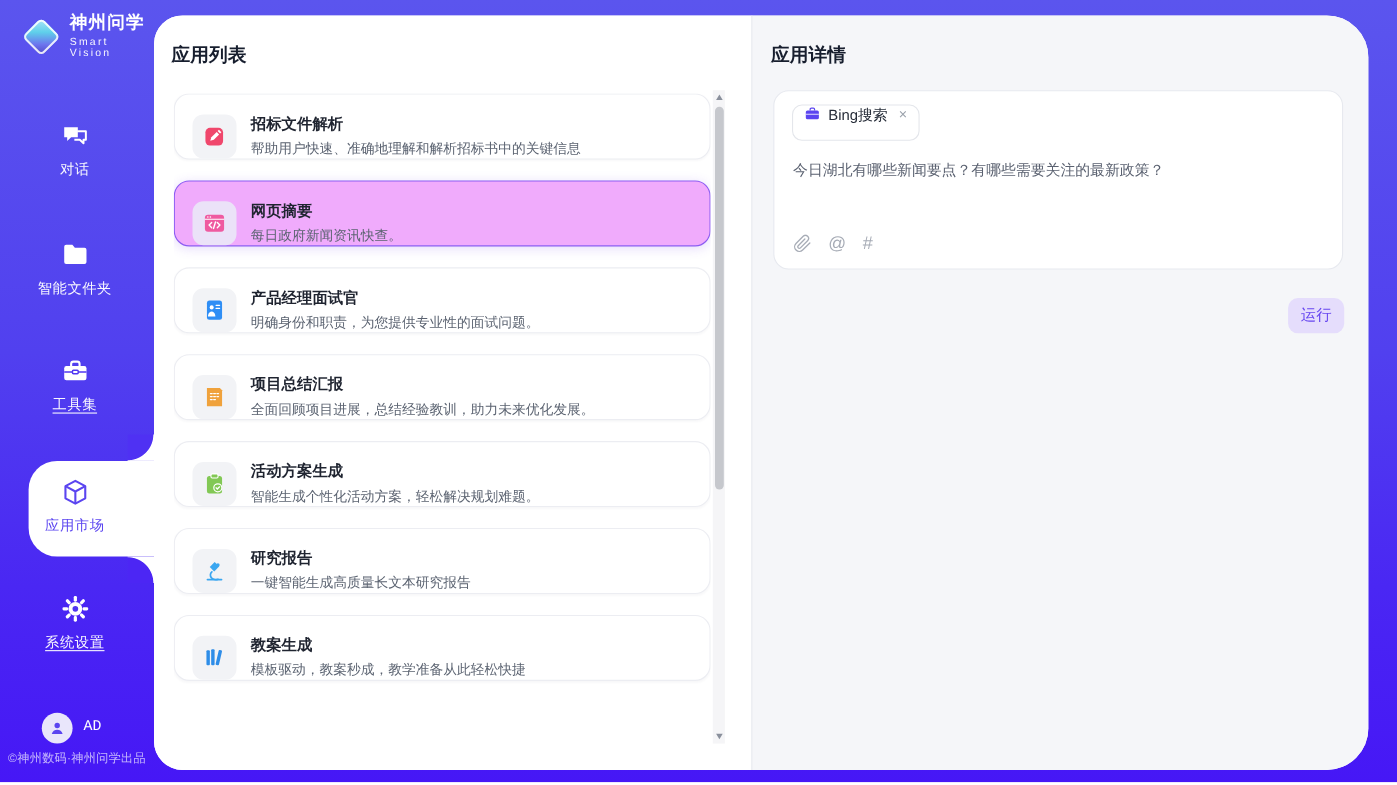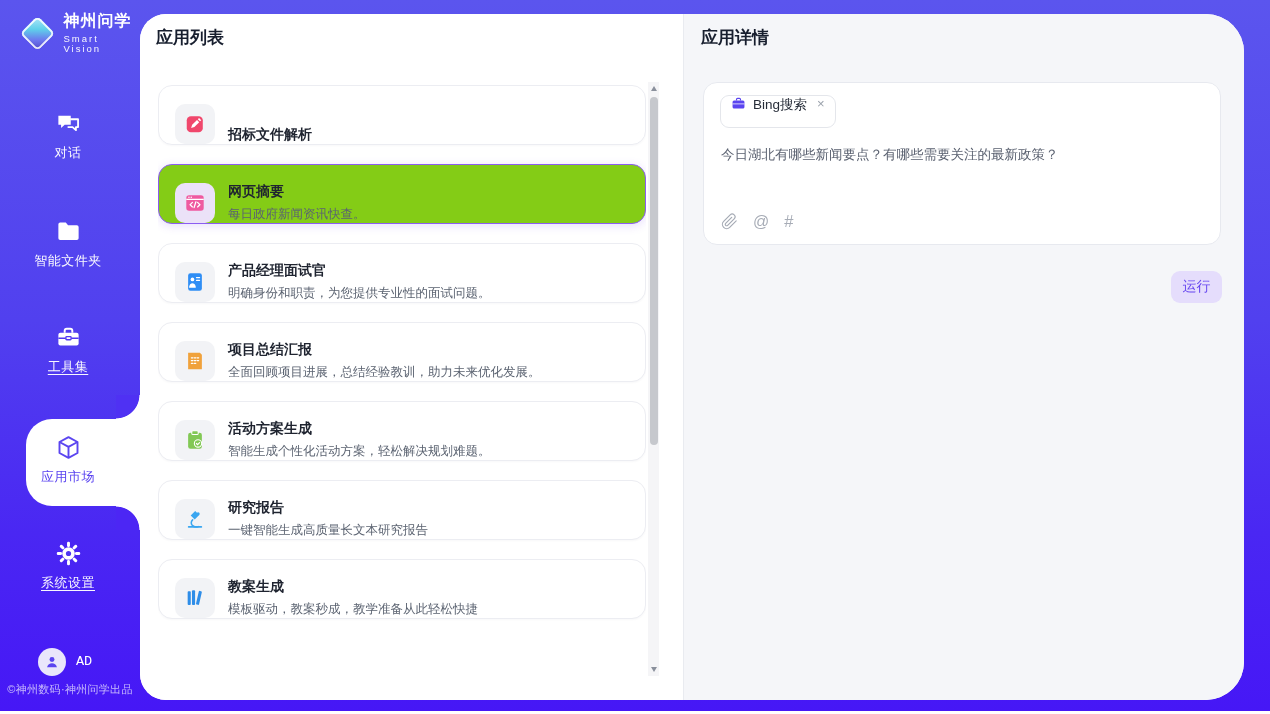--- a/index.html
+++ b/index.html
@@ -43,29 +43,29 @@
     background:#e9e6fb; display:flex; align-items:center; justify-content:center; }
   .user-name { position:absolute; left:76px; top:6px; color:#fff; font-size:13.5px;font-family:Liberation Mono, monospace; }
   .side-footer { position:absolute; left:0; top:682px; width:140px; text-align:center;
     font-size:11px; color:rgba(255,255,255,.68); letter-spacing:.3px; }
 
   
   .content { position:absolute; left:140px; top:14px; width:1104px; height:686px;
     background:#fff; border-radius:26px 38px 38px 26px; overflow:hidden; }
 
   .list-panel { position:absolute; left:0; top:0; width:543px; height:100%; background:#fff; }
-  .panel-title { position:absolute; top:12px; font-size:17px; font-weight:700; color:#171e2e; }
+  .panel-title { position:absolute; top:24px; font-size:17px; font-weight:700; color:#171e2e; }
   .list-panel .panel-title { left:16px; }
 
   .cards { position:absolute; left:18px; top:71px; width:488px; height:592px; overflow:hidden;
     display:flex; flex-direction:column; gap:19px; }
   .app-card { flex:0 0 60px; height:60px; background:#fff; border:1px solid #ecedf2; border-radius:14px;
     display:flex; align-items:flex-end; padding:0 14px 0 16px; cursor:pointer;
     box-shadow:0 1px 2px rgba(25,35,65,.03); }
-  .app-card.selected { background:#84cc16; border:1.5px solid #8c5cf2;
+  .app-card.selected { background:#f0abfc; border:1.5px solid #8c5cf2;
     box-shadow:0 2px 10px rgba(120,70,240,.18); }
   .icon-box { width:40px; height:40px; border-radius:10px; background:#f2f3f6; flex:0 0 40px;
     display:flex; align-items:center; justify-content:center; }
   .app-card.selected .icon-box { background:#ebe2f8; }
   .app-ic { display:flex; }
   .txt { margin-left:13px; min-width:0; }
   .app-title { font-size:14px; font-weight:700; color:#1f2430; }
   .app-desc { font-size:12.5px; color:#5b6371; margin-top:5px; white-space:nowrap; }
 
   
@@ -200,20 +200,21 @@
               <span class="app-ic" style="color: rgb(240, 71, 108);">
                 <svg viewBox="0 0 24 24" width="22" height="22">
                   <rect x="3" y="3.5" width="17.5" height="17.5" rx="4.5" fill="currentColor"></rect>
                   <path d="M7.8 16.4l1.1-3.5 5.3-5.3 2.4 2.4-5.3 5.3z" fill="#fff"></path>
                   <path d="M15.1 6.7l1.3-1.3 2.4 2.4-1.3 1.3z" fill="#fff"></path>
                 </svg>
               </span>
             </div>
     <div class="txt">
       <div class="app-title">招标文件解析</div>
+      <div class="app-desc">帮助用户快速、准确地理解和解析招标书中的关键信息</div>
     </div>
   </div>
           <div class="app-card selected">
     <div class="icon-box">
               <span class="app-ic" style="color: rgb(239, 90, 160);">
                 <svg viewBox="0 0 24 24" width="22" height="22">
                   <rect x="2.5" y="3.5" width="19" height="17" rx="3" fill="currentColor"></rect>
                   <path d="M2.5 8h19" stroke="#fff" stroke-width="1.2"></path>
                   <circle cx="5.4" cy="5.8" r=".8" fill="#fff"></circle>
                   <circle cx="7.9" cy="5.8" r=".8" fill="#fff"></circle>

